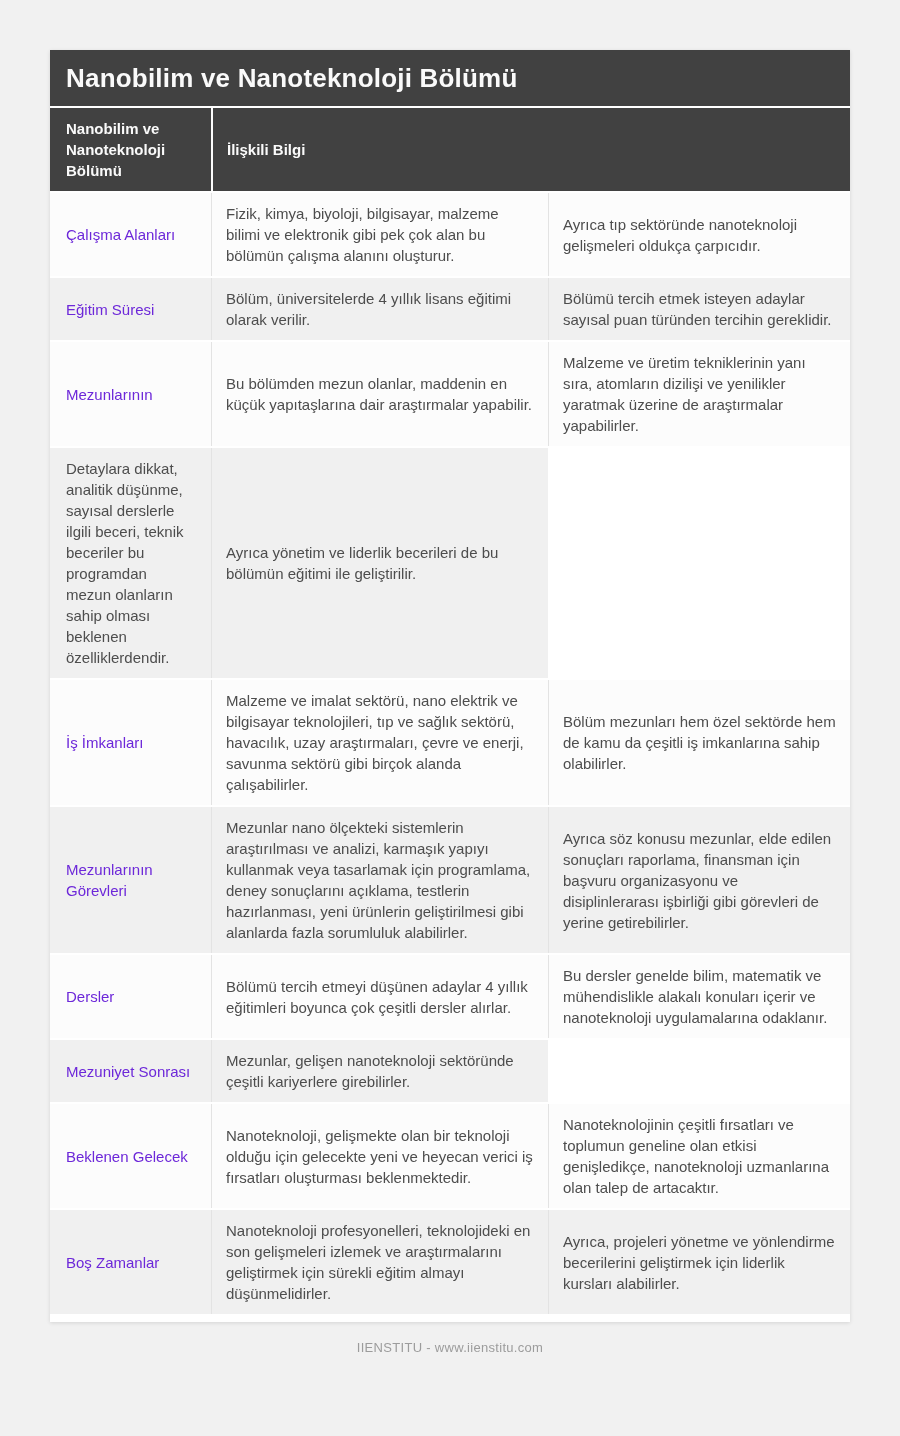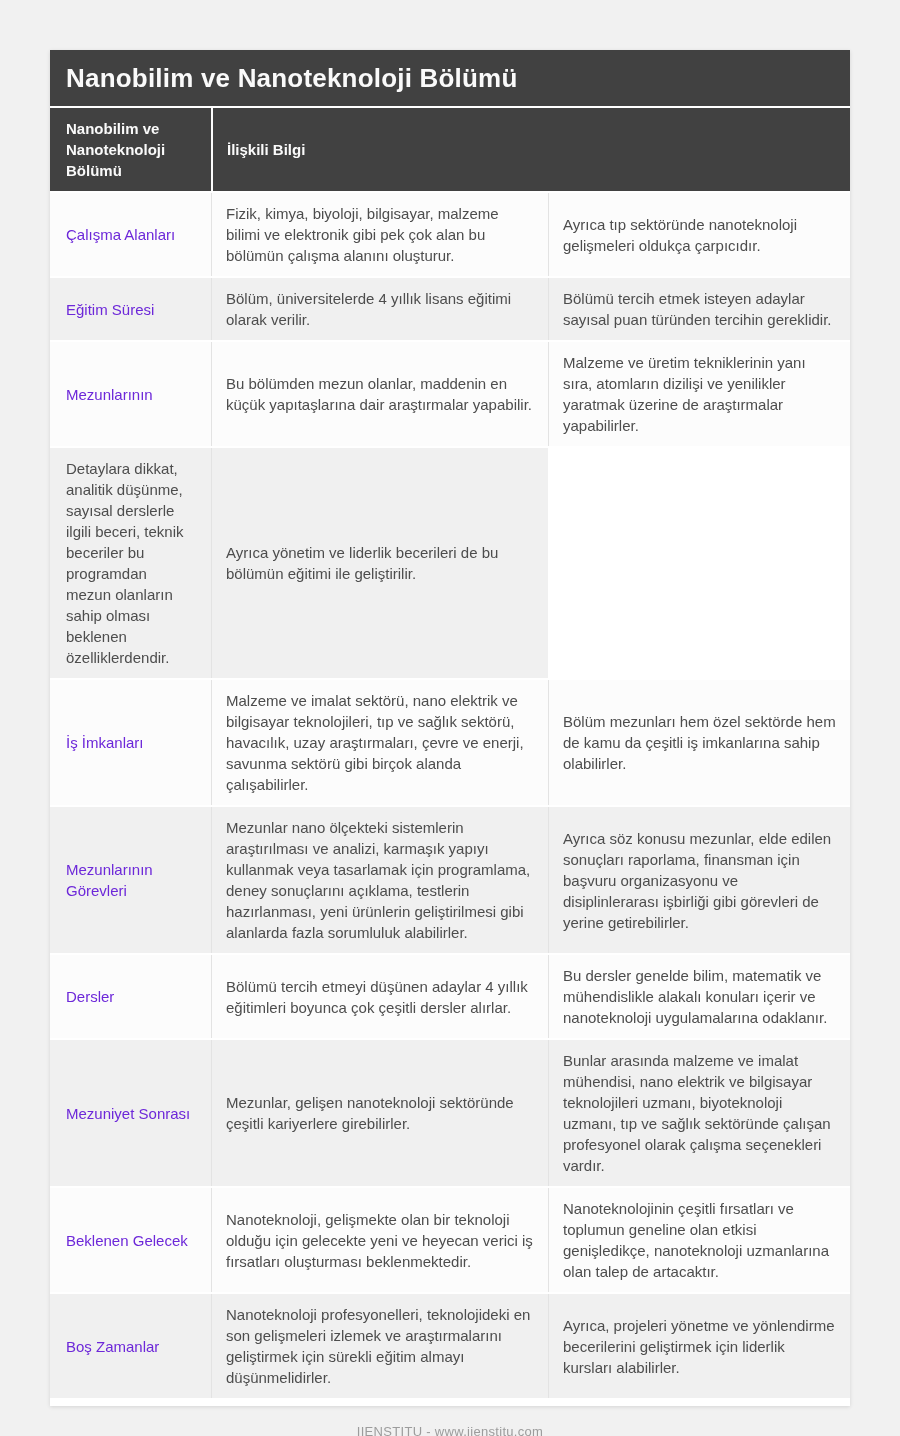--- a/index.html
+++ b/index.html
@@ -181,23 +181,20 @@
         </div>
     </div>
 
     <div class="grid-row body-row">
       <div class="cell label-cell">
           <span>Mezuniyet Sonrası</span>
         </div>
       <div class="cell">
           <span>Mezunlar, gelişen nanoteknoloji sektöründe çeşitli kariyerlere girebilirler.</span>
         </div>
-      <div class="cell">
-          <span>Bunlar arasında malzeme ve imalat mühendisi, nano elektrik ve bilgisayar teknolojileri uzmanı, biyoteknoloji uzmanı, tıp ve sağlık sektöründe çalışan profesyonel olarak çalışma seçenekleri vardır.</span>
-        </div>
     </div>
 
     <div class="grid-row body-row">
       <div class="cell label-cell">
           <span>Beklenen Gelecek</span>
         </div>
       <div class="cell">
           <span>Nanoteknoloji, gelişmekte olan bir teknoloji olduğu için gelecekte yeni ve heyecan verici iş fırsatları oluşturması beklenmektedir.</span>
         </div>
       <div class="cell">

